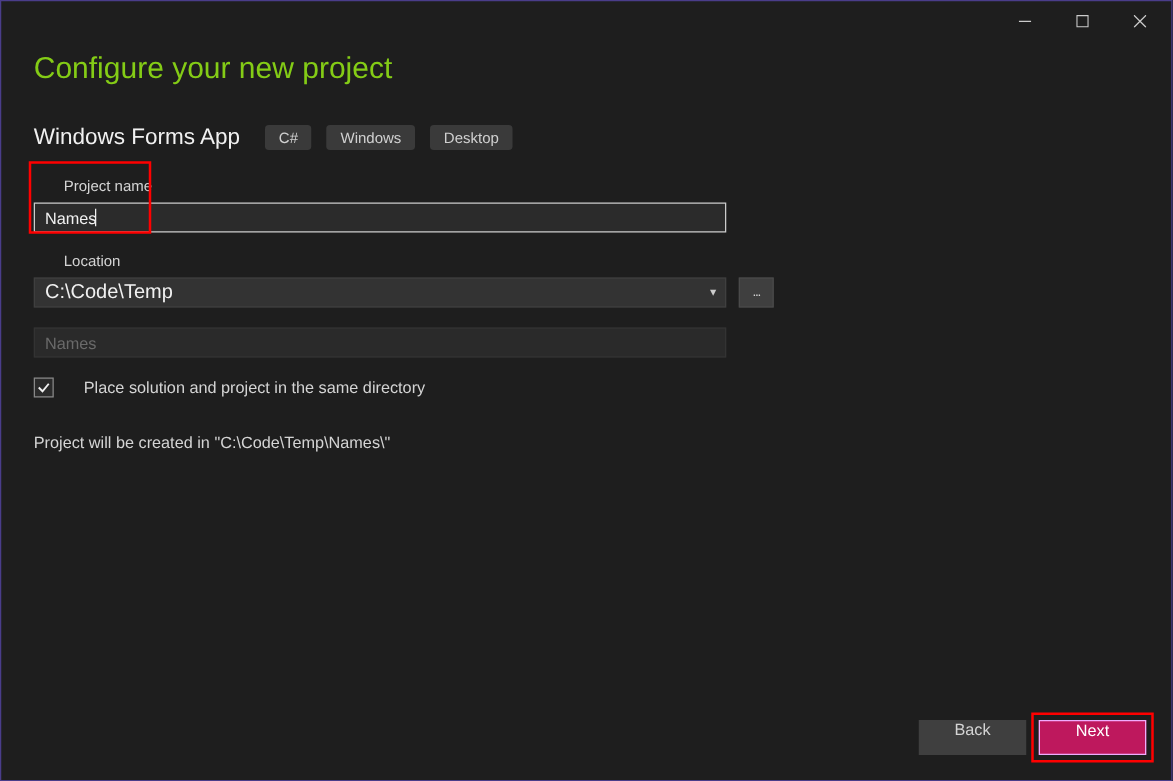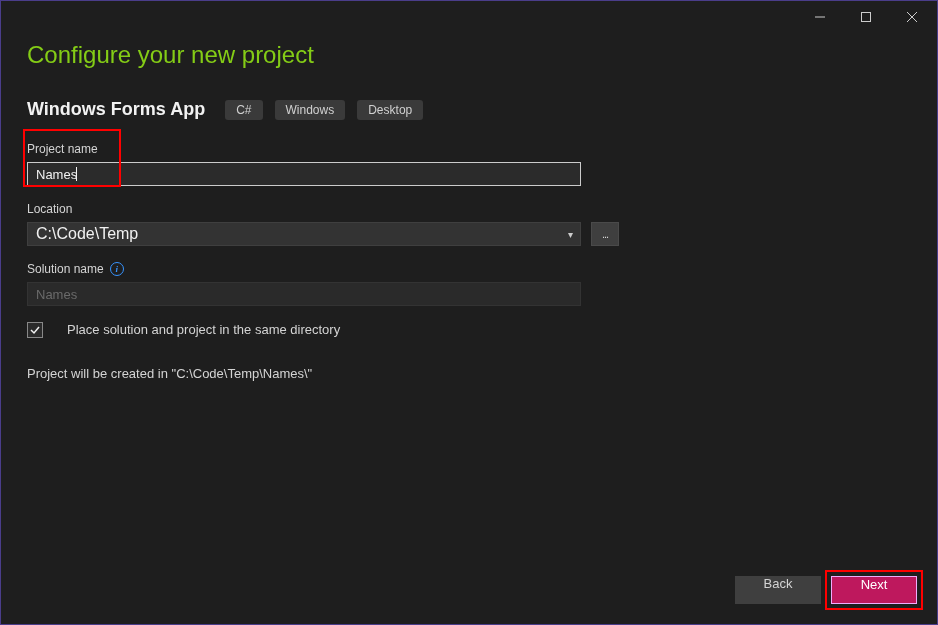--- a/index.html
+++ b/index.html
@@ -49,38 +49,39 @@
     }
     .template-row {
       display: flex;
       align-items: center;
       gap: 12px;
       margin-bottom: 22px;
     }
     .template-name {
       color: #f1f1f1;
       font-size: 18px;
-      font-weight: 700;
+      font-weight: 400;
       margin-right: 8px;
     }
     .tag {
       background: #3a3a3a;
       color: #d0d0d0;
       font-size: 12px;
       padding: 3px 11px;
       border-radius: 3px;
     }
     .field-group {
       margin-bottom: 16px;
     }
     .field-label {
       color: #d4d4d4;
       font-size: 12px;
       display: block;
       margin-bottom: 6px;
+      margin-left: 24px;
     }
     .location-row {
       display: flex;
       gap: 10px;
       align-items: center;
     }
     .select-wrap {
       position: relative;
       width: 554px;
     }
@@ -286,24 +287,20 @@
         </div>
         <span class="chevron">▾</span>
       </div>
       <div class="browse-btn">
         <span>...</span>
       </div>
     </div>
   </div>
 
   <div class="field-group">
-    <div class="label-with-icon">
-      <span class="field-label" style="margin-bottom:0">Solution name</span>
-      <span class="info-icon">i</span>
-    </div>
     <div class="disabled-display">
       <span>Names</span>
     </div>
   </div>
 
   <div class="checkbox-row">
     <div class="checkbox">
       <svg width="12" height="12" viewBox="0 0 12 12">
           <polyline points="2,6 5,9 10,3" stroke="#f1f1f1" stroke-width="1.5" fill="none"></polyline>
         </svg>

